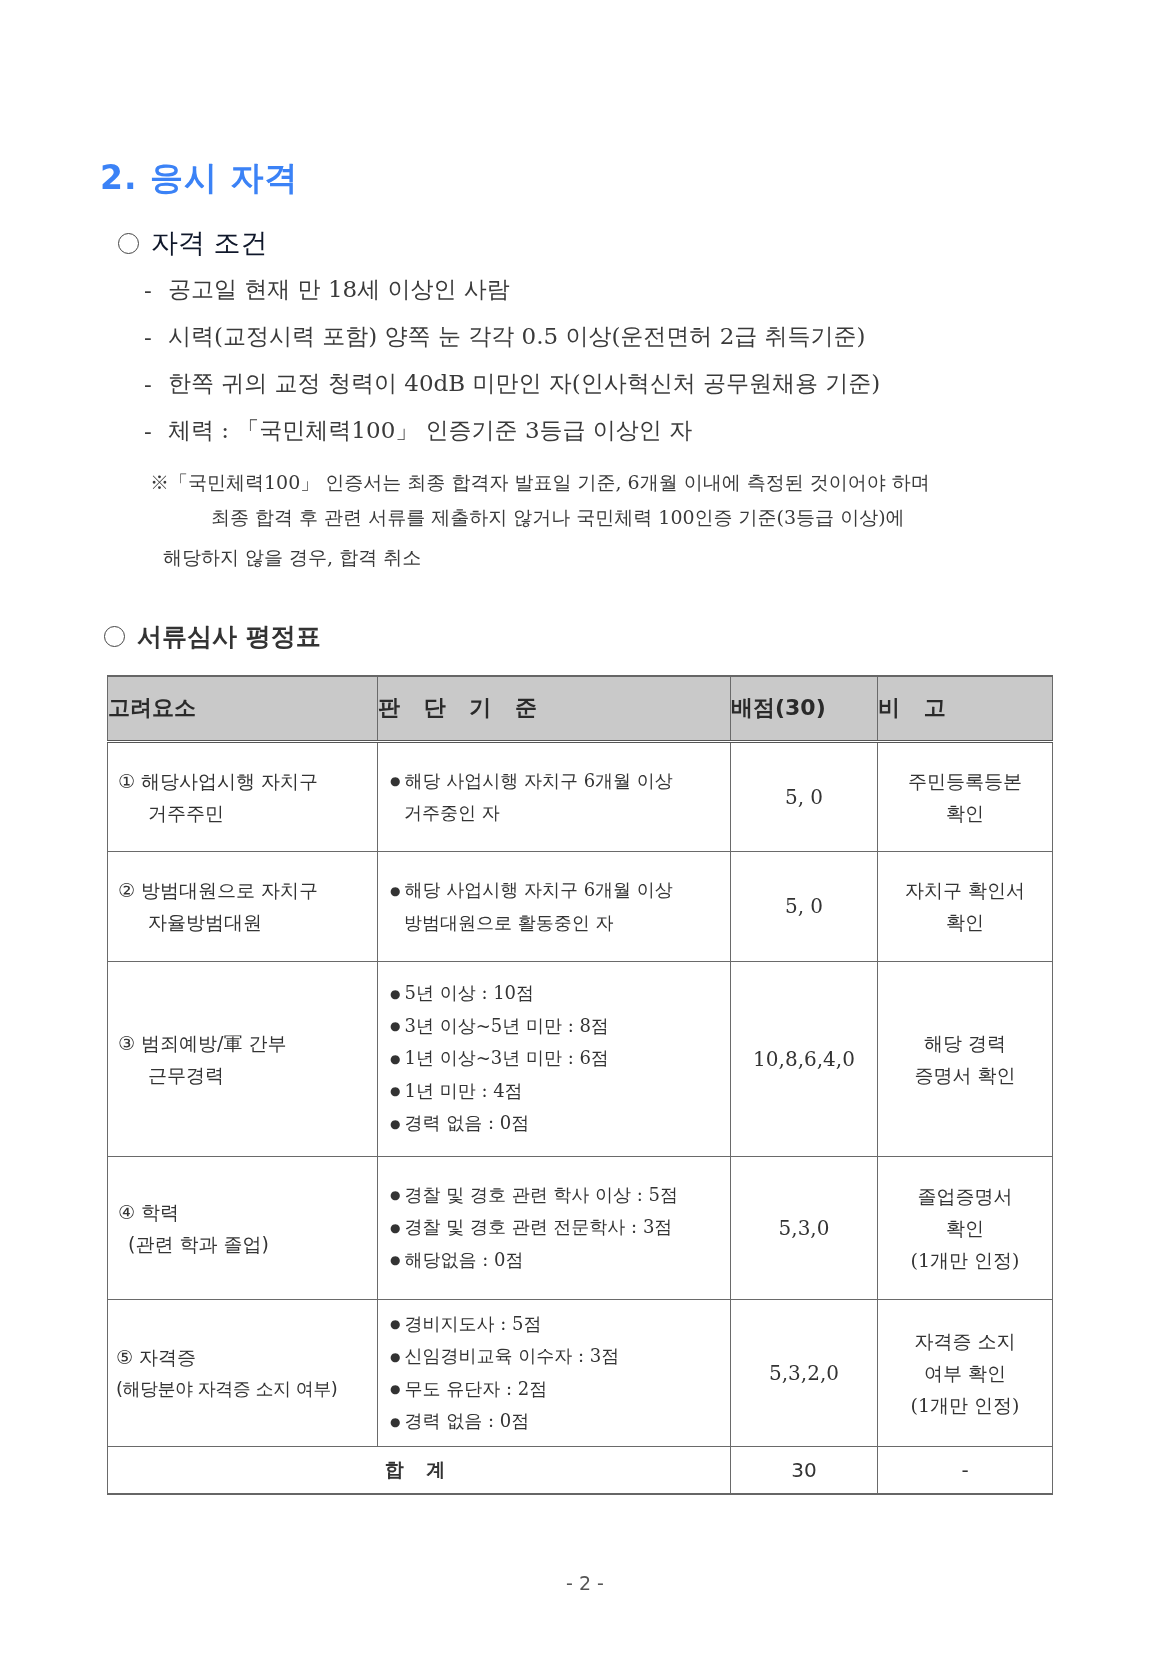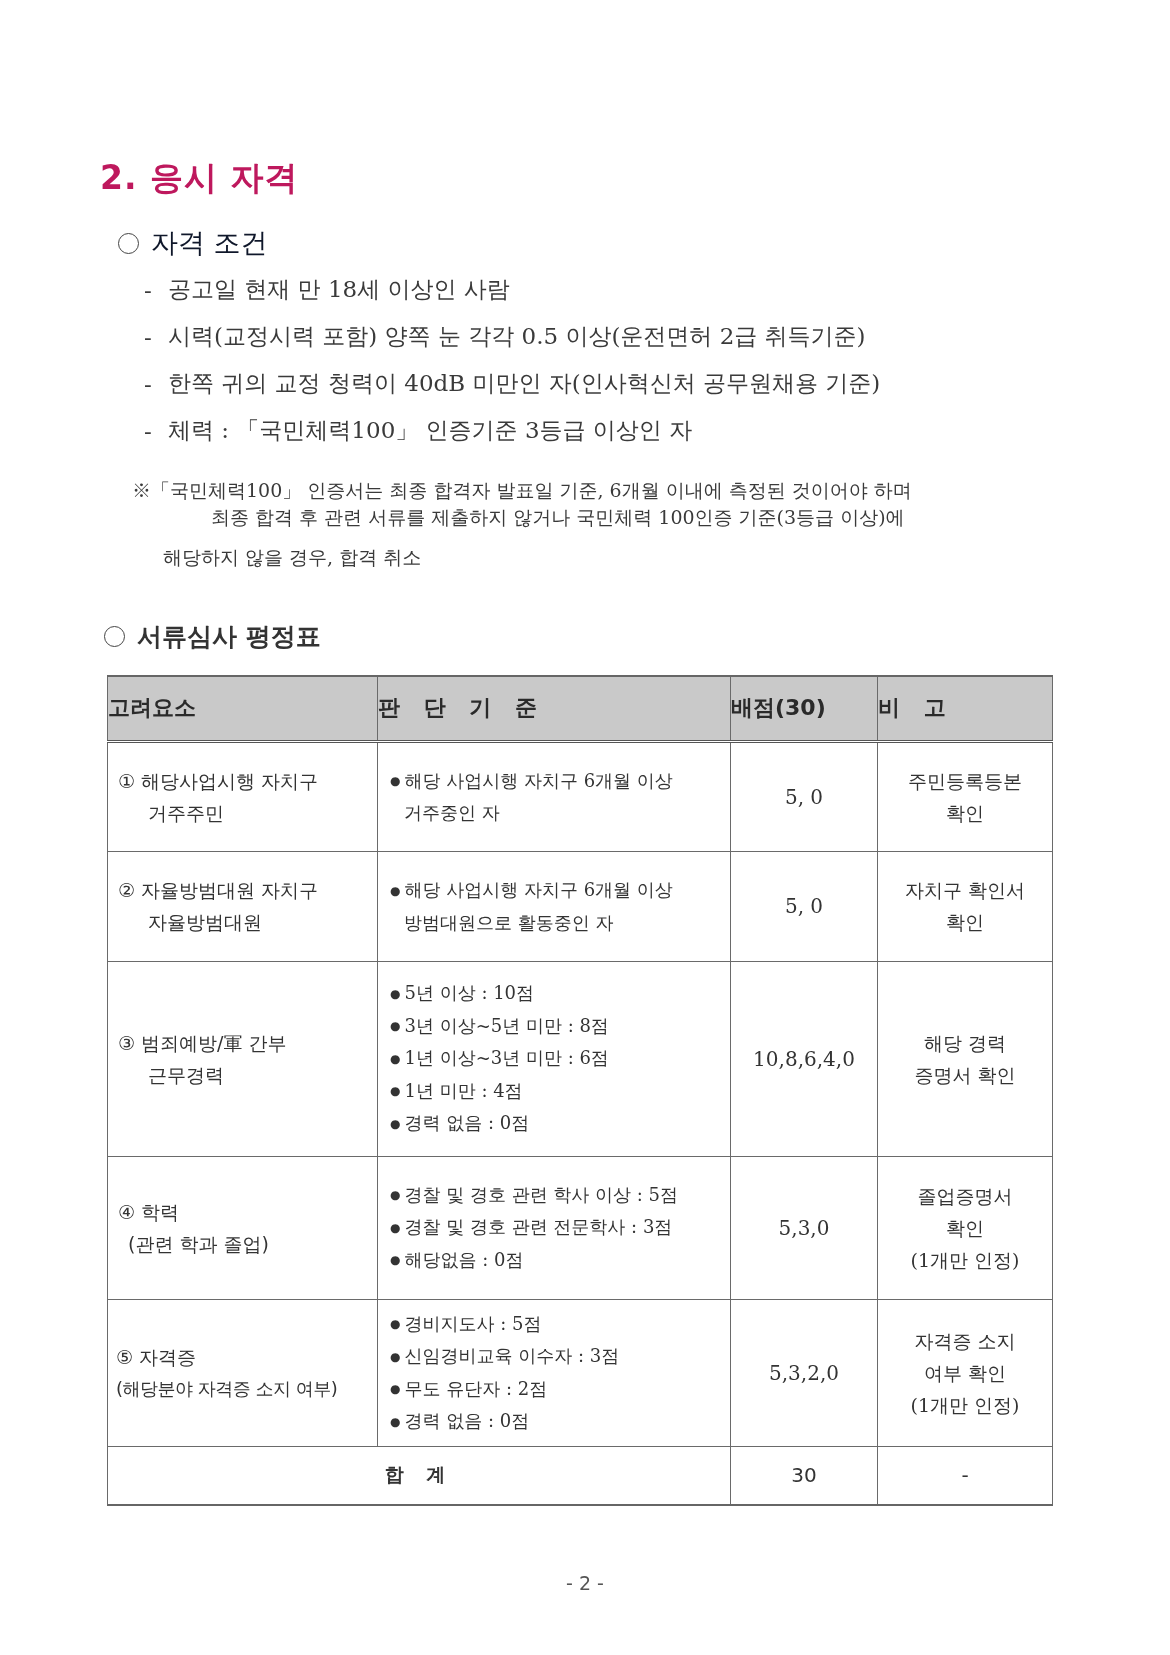--- a/index.html
+++ b/index.html
@@ -12,21 +12,21 @@
     body {
       position: relative;
       color: #333333;
       font-family: "DejaVu Sans", "Liberation Sans", sans-serif;
     }
     .abs { position: absolute; white-space: nowrap; }
 
     .title {
       left: 100px; top: 156px;
       font-size: 33px; font-weight: bold;
-      color: #be185d;
+      color: #3b82f6;
       letter-spacing: 1px;
     }
     .sub-heading {
       left: 118px; top: 225px;
       font-size: 27px;
       color: #0f172a;
       display: flex; align-items: center;
     }
     .circle {
       display: inline-block;
@@ -147,21 +147,21 @@
 </div>
 <div class="abs dash-item" style="top:368px;">
   <span class="dash">-</span>
   <span>한쪽 귀의 교정 청력이 40dB 미만인 자(인사혁신처 공무원채용 기준)</span>
 </div>
 <div class="abs dash-item" style="top:415px;">
   <span class="dash">-</span>
   <span>체력 : 「국민체력100」 인증기준 3등급 이상인 자</span>
 </div>
 
-<div class="abs note" style="left:132px; top:470px;margin-top:8px;">※「국민체력100」 인증서는 최종 합격자 발표일 기준, 6개월 이내에 측정된 것이어야 하며</div>
+<div class="abs note" style="left:150px; top:470px;">※「국민체력100」 인증서는 최종 합격자 발표일 기준, 6개월 이내에 측정된 것이어야 하며</div>
 <div class="abs note" style="left:163px; top:505px;margin-left:48px;">최종 합격 후 관련 서류를 제출하지 않거나 국민체력 100인증 기준(3등급 이상)에</div>
 <div class="abs note" style="left:163px; top:545px;">해당하지 않을 경우, 합격 취소</div>
 
 <div class="abs section2">
   <span class="circle"></span>
   <span>서류심사 평정표</span>
 </div>
 
 <table class="tbl">
   <colgroup>
@@ -191,21 +191,21 @@
       </td>
       <td class="score">5, 0</td>
       <td class="remark">
         <span class="ln">주민등록등본</span>
         <span class="ln">확인</span>
       </td>
     </tr>
 
     <tr style="height:110px;">
       <td class="factor">
-        <span class="ln">② 자율방범대원 자치구</span>
+        <span class="ln">② 방범대원으로 자치구</span>
         <span class="ln" style="padding-left:30px">자율방범대원</span>
       </td>
       <td class="criteria">
         <span class="li"><span class="bullet">●</span><span>해당 사업시행 자치구 6개월 이상</span></span>
         <span class="li" style="padding-left:14px"><span>방범대원으로 활동중인 자</span></span>
       </td>
       <td class="score">5, 0</td>
       <td class="remark">
         <span class="ln">자치구 확인서</span>
         <span class="ln">확인</span>
@@ -261,21 +261,21 @@
         <span class="li"><span class="bullet">●</span><span>경력 없음 : 0점</span></span>
       </td>
       <td class="score">5,3,2,0</td>
       <td class="remark">
         <span class="ln">자격증 소지</span>
         <span class="ln">여부 확인</span>
         <span class="ln">(1개만 인정)</span>
       </td>
     </tr>
 
-    <tr style="height:59px;">
+    <tr style="height:48px;">
       <td colspan="2" class="total-label">합 계</td>
       <td class="total-score">30</td>
       <td class="total-remark">-</td>
     </tr>
   </tbody>
 </table>
 
 <div class="abs page-num">- 2 -</div>
 
 </body></html>

